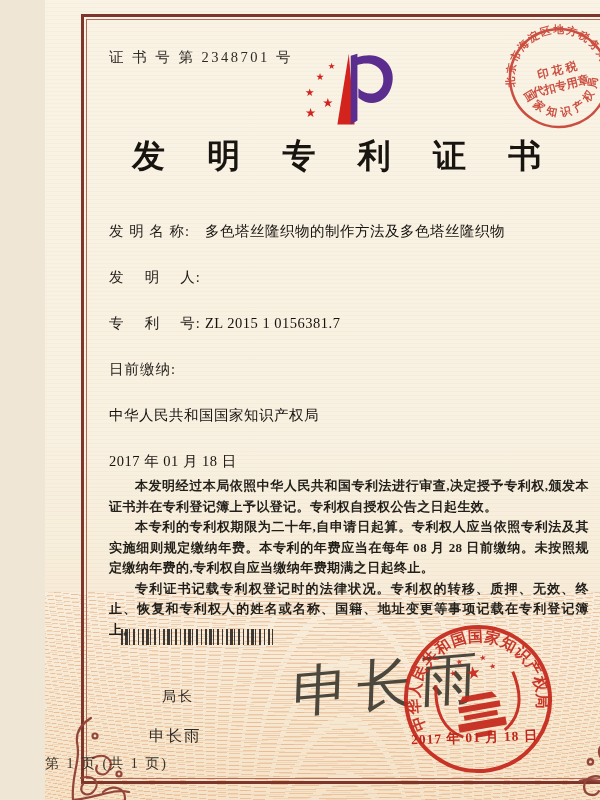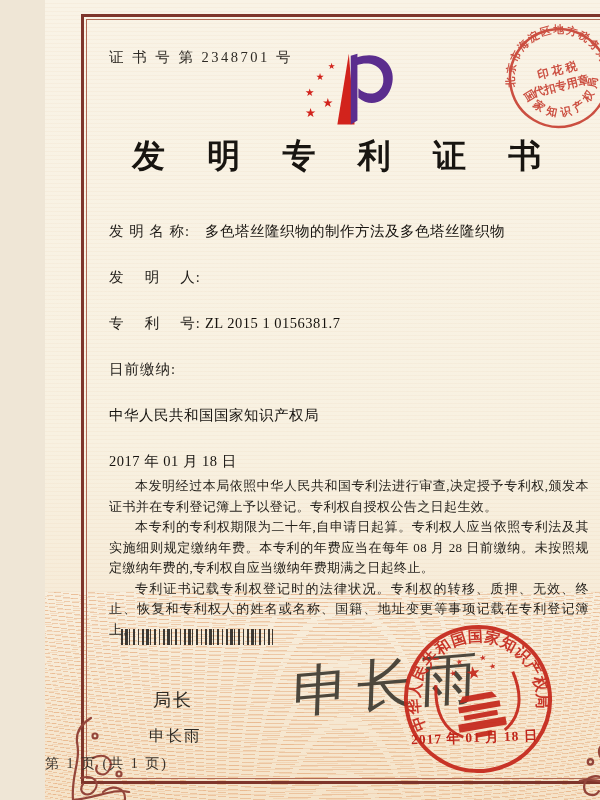--- a/index.html
+++ b/index.html
@@ -44,35 +44,35 @@
     letter-spacing:17px; color:#181511; white-space:pre;
   }
 
   .fields { position:absolute; left:64px; right:58px; top:221px; z-index:2; }
   .field-row { display:flex; align-items:flex-end; margin-bottom:26px; font-size:14.5px; line-height:20px; }
   .field-label { flex:0 0 96px; white-space:pre; color:#1f1c18; letter-spacing:1px; }
   .field-value { flex:1; color:#16130f; letter-spacing:0.5px; }
 
   .body-text {
     position:absolute; left:64px; right:56px; top:476px; z-index:2;
-    font-size:13px; line-height:20.5px; text-align:justify; color:#221f1a; letter-spacing:0.4px;
+    font-size:13px; line-height:20.5px; text-align:justify; color:#221f1a; letter-spacing:0.4px;font-weight:bold;
   }
   .body-text p { margin:0; text-indent:2em; }
 
   .barcode {
     position:absolute; left:76px; top:629px; width:152px; height:16px; z-index:2; opacity:.88;
     background:repeating-linear-gradient(90deg,
       #24221f 0 2px, transparent 2px 4px,
       #24221f 4px 7px, transparent 7px 8px,
       #24221f 8px 9px, transparent 9px 12px,
       #24221f 12px 14px, transparent 14px 17px,
       #24221f 17px 18px, transparent 18px 21px);
   }
 
-  .director-title { position:absolute; left:108px; top:688px; z-index:2; font-size:18px; color:#2e2a24;
+  .director-title { position:absolute; left:117px; top:688px; z-index:2; font-size:14px; color:#2e2a24;
     font-family:"Liberation Sans", sans-serif; letter-spacing:2px; }
   .director-name  { position:absolute; left:104px; top:726px; z-index:2; font-size:15.5px; color:#2e2a24;
     font-family:"Liberation Sans", sans-serif; letter-spacing:2px; }
 
   .signature {
     position:absolute; left:248px; top:656px; width:230px; z-index:3;
     font-size:56px; color:#3f3b32; letter-spacing:8px; white-space:nowrap;
     transform:rotate(-5deg) skewX(-7deg); transform-origin:left center; opacity:.92;
   }
 

